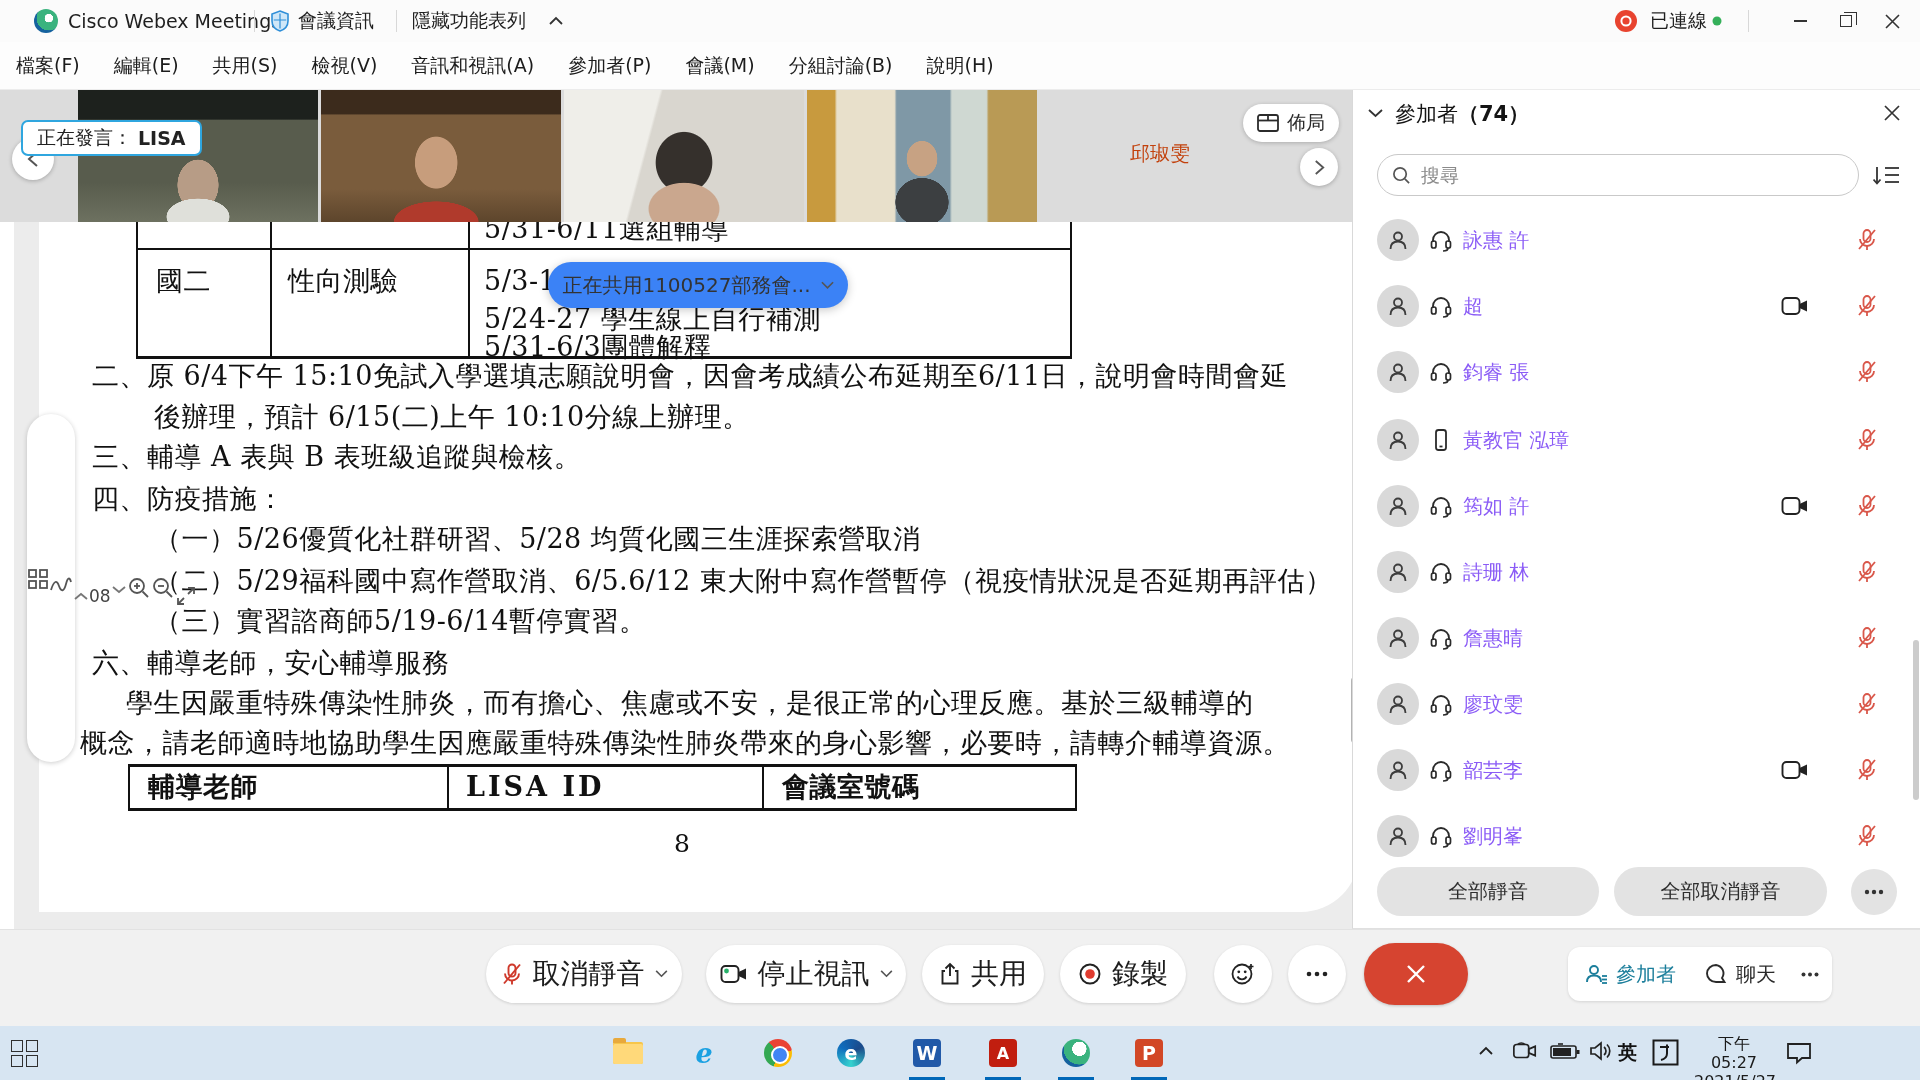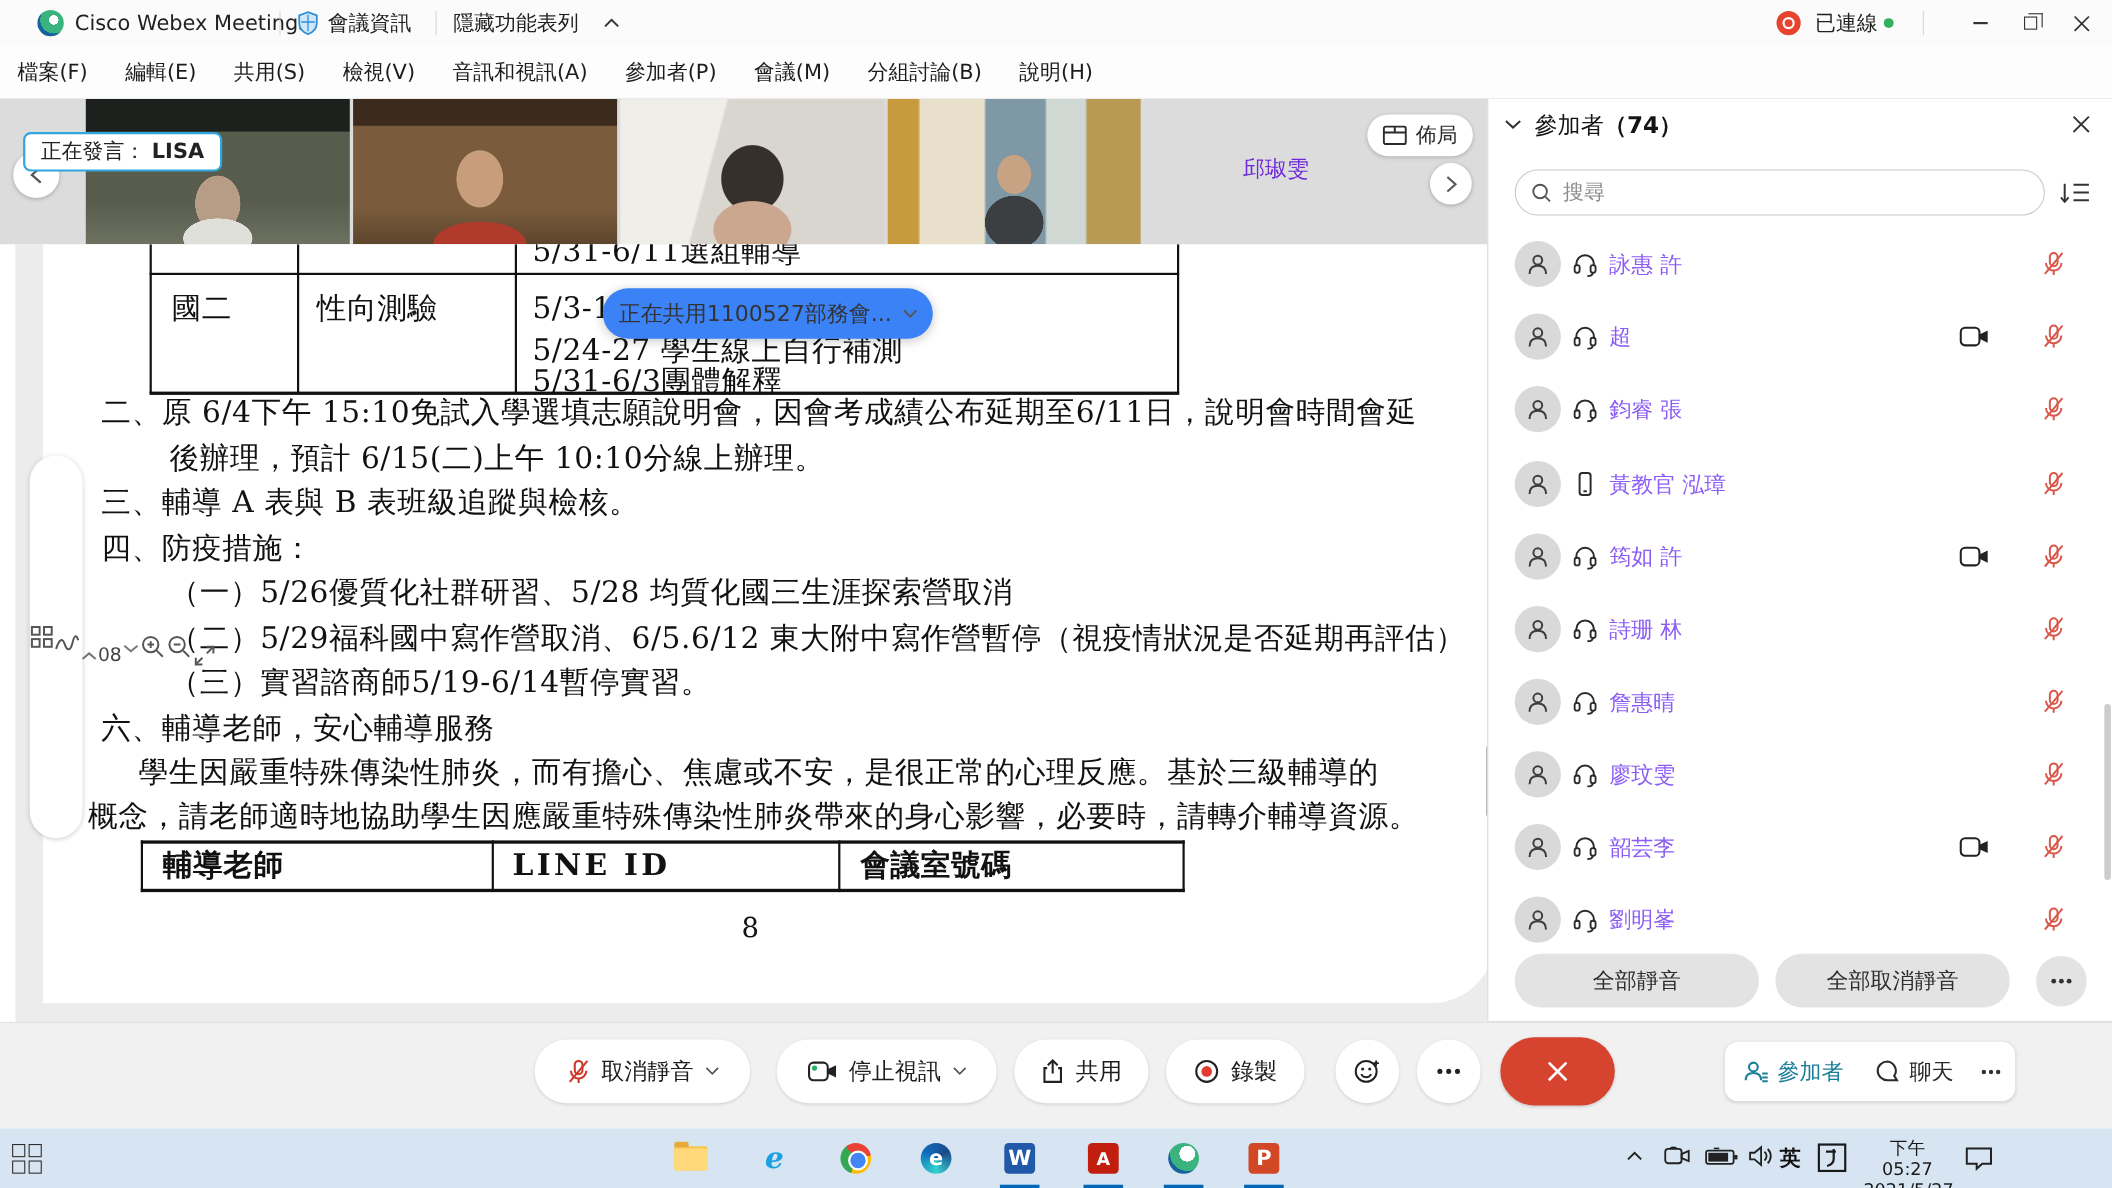--- a/index.html
+++ b/index.html
@@ -42,21 +42,21 @@
                 linear-gradient(105deg,#efeee9 0 35%, #d9d6cf 36% 100%); }
   .v4 { left:807px; width:230px;
     background: radial-gradient(ellipse 44px 40px at 50% 85%, #3c3f41 0 60%, transparent 61%),
                 radial-gradient(ellipse 26px 30px at 50% 52%, #c7a283 0 58%, transparent 60%),
                 linear-gradient(90deg,#c89a3e 0 12%, #e8e0cb 13% 38%, #7f98a6 39% 62%, #cfd8d2 63% 78%, #b99a55 79% 100%); }
   .speaking-badge { left:21px; top:30px; height:36px; padding:0 14px; background:#fff; border:2px solid #2fa6df;
     border-radius:7px; display:flex; align-items:center; font-size:19px; color:#222; z-index:4; }
   .speaking-badge b { margin-left:6px; }
   .film-nav { width:42px; height:42px; border-radius:50%; background:#fff; box-shadow:0 1px 4px rgba(0,0,0,.25);
     display:flex; align-items:center; justify-content:center; color:#444; z-index:3; }
-  .noVideoName { left:1090px; top:50px; width:140px; text-align:center; font-size:20px; color:#6d28d9; }
+  .noVideoName { left:1090px; top:50px; width:140px; text-align:center; font-size:20px; color:#c2410c; }
   .layout-btn { left:1243px; top:14px; height:38px; padding:0 14px; background:#ffffff; border-radius:19px;
     box-shadow:0 1px 4px rgba(0,0,0,.22); display:flex; align-items:center; gap:8px; font-size:19px; color:#2b2b2b; }
 
   
   .docarea { left:14px; top:222px; width:1352px; height:707px; background:#ececec; overflow:hidden; }
   .page { position:absolute; left:25px; top:0; width:1320px; height:690px; background:#fff; border-bottom-right-radius:58px; }
   .doc { font-family:"DejaVu Serif","Liberation Serif",serif; color:#111; }
   .doc-line { position:absolute; font-size:27px; line-height:30px; white-space:nowrap; letter-spacing:.5px; }
   .tline { position:absolute; background:#111; }
   .share-pill { position:absolute; left:534px; top:40px; width:300px; height:46px; background:#3b82f6; border-radius:23px;
@@ -91,21 +91,21 @@
   .mute-ic { position:absolute; left:503px; width:22px; height:24px; color:#d9574a; }
   .panel-scroll { position:absolute; left:560px; top:550px; width:6px; height:160px; background:#cccccc; border-radius:3px; }
   .mute-btn { position:absolute; top:777px; height:49px; background:#e3e3e3; border:none; border-radius:25px;
     font-size:20px; color:#2e2e2e; font-family:inherit; }
   .more-circle { position:absolute; left:498px; top:779px; width:46px; height:46px; border-radius:50%; background:#e3e3e3;
     display:flex; align-items:center; justify-content:center; color:#333; font-size:20px; letter-spacing:1px; }
 
   
   .controlbar { left:0; top:929px; width:1920px; height:97px; background:#f1f1f1; border-top:1px solid #e2e2e2; }
   .ctl-pill { position:absolute; top:15px; height:58px; background:#fff; border-radius:29px; box-shadow:0 1px 3px rgba(0,0,0,.14);
-    display:flex; align-items:center; justify-content:center; gap:10px; font-size:21px; color:#1d1d1d; }
+    display:flex; align-items:center; justify-content:center; gap:10px; font-size:28px; color:#1d1d1d; }
   .ctl-circle { position:absolute; top:15px; width:58px; height:58px; background:#fff; border-radius:50%; box-shadow:0 1px 3px rgba(0,0,0,.14);
     display:flex; align-items:center; justify-content:center; color:#333; }
   .leave-btn { position:absolute; left:1364px; top:13px; width:104px; height:62px; background:#d64430; border-radius:32px;
     display:flex; align-items:center; justify-content:center; box-shadow:0 1px 3px rgba(0,0,0,.2); }
   .right-group { position:absolute; left:1568px; top:17px; width:264px; height:54px; background:#fff; border-radius:12px;
     box-shadow:0 1px 3px rgba(0,0,0,.12); display:flex; align-items:center; }
   .rg-seg { height:54px; display:flex; align-items:center; justify-content:center; gap:8px; font-size:20px; }
   .chev { color:#555; }
 
   
@@ -268,21 +268,21 @@
     </div>
 
     <div class="doc">
       <div class="tline" style="left:114px; top:542px; width:949px; height:3px;"></div>
       <div class="tline" style="left:114px; top:586px; width:949px; height:3px;"></div>
       <div class="tline" style="left:114px; top:542px; width:2px; height:47px;"></div>
       <div class="tline" style="left:433px; top:542px; width:2px; height:47px;"></div>
       <div class="tline" style="left:748px; top:542px; width:2px; height:47px;"></div>
       <div class="tline" style="left:1061px; top:542px; width:2px; height:47px;"></div>
       <div class="doc-line" style="left:134px; top:550px; font-weight:bold;">輔導老師</div>
-      <div class="doc-line" style="left:452px; top:550px; font-weight:bold; letter-spacing:3px;">LINE ID</div>
+      <div class="doc-line" style="left:452px; top:550px; font-weight:bold; letter-spacing:3px;">LISA ID</div>
       <div class="doc-line" style="left:768px; top:550px; font-weight:bold;">會議室號碼</div>
     </div>
 
     <div class="doc doc-line" style="left:660px; top:607px; font-size:25px;">8</div>
     <div class="doc-scroll"></div>
   </div>
 
   <div class="abs side-toolbar">
     <div class="side-ic" style="margin-bottom:34px;">
       <svg width="22" height="22" viewBox="0 0 22 22">

